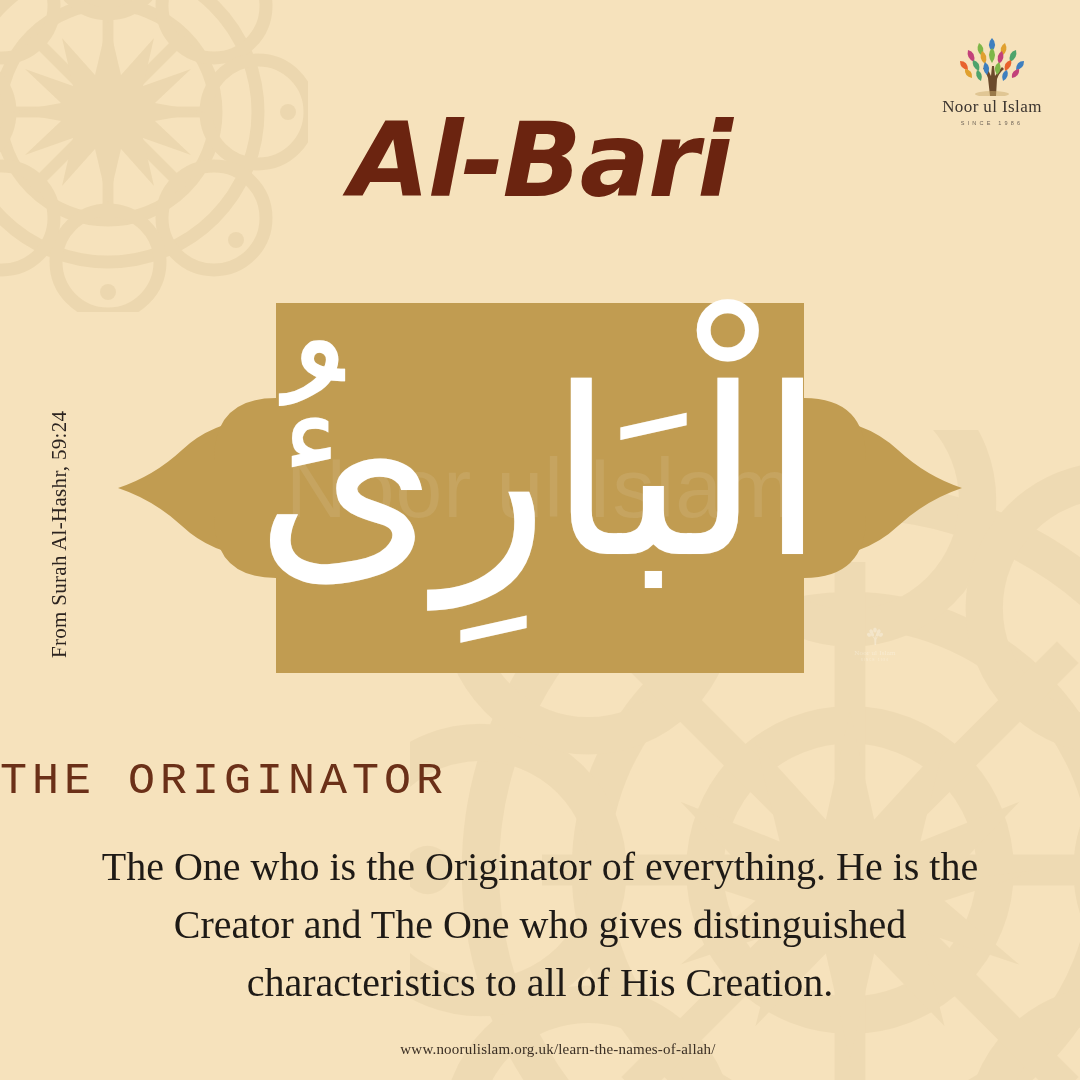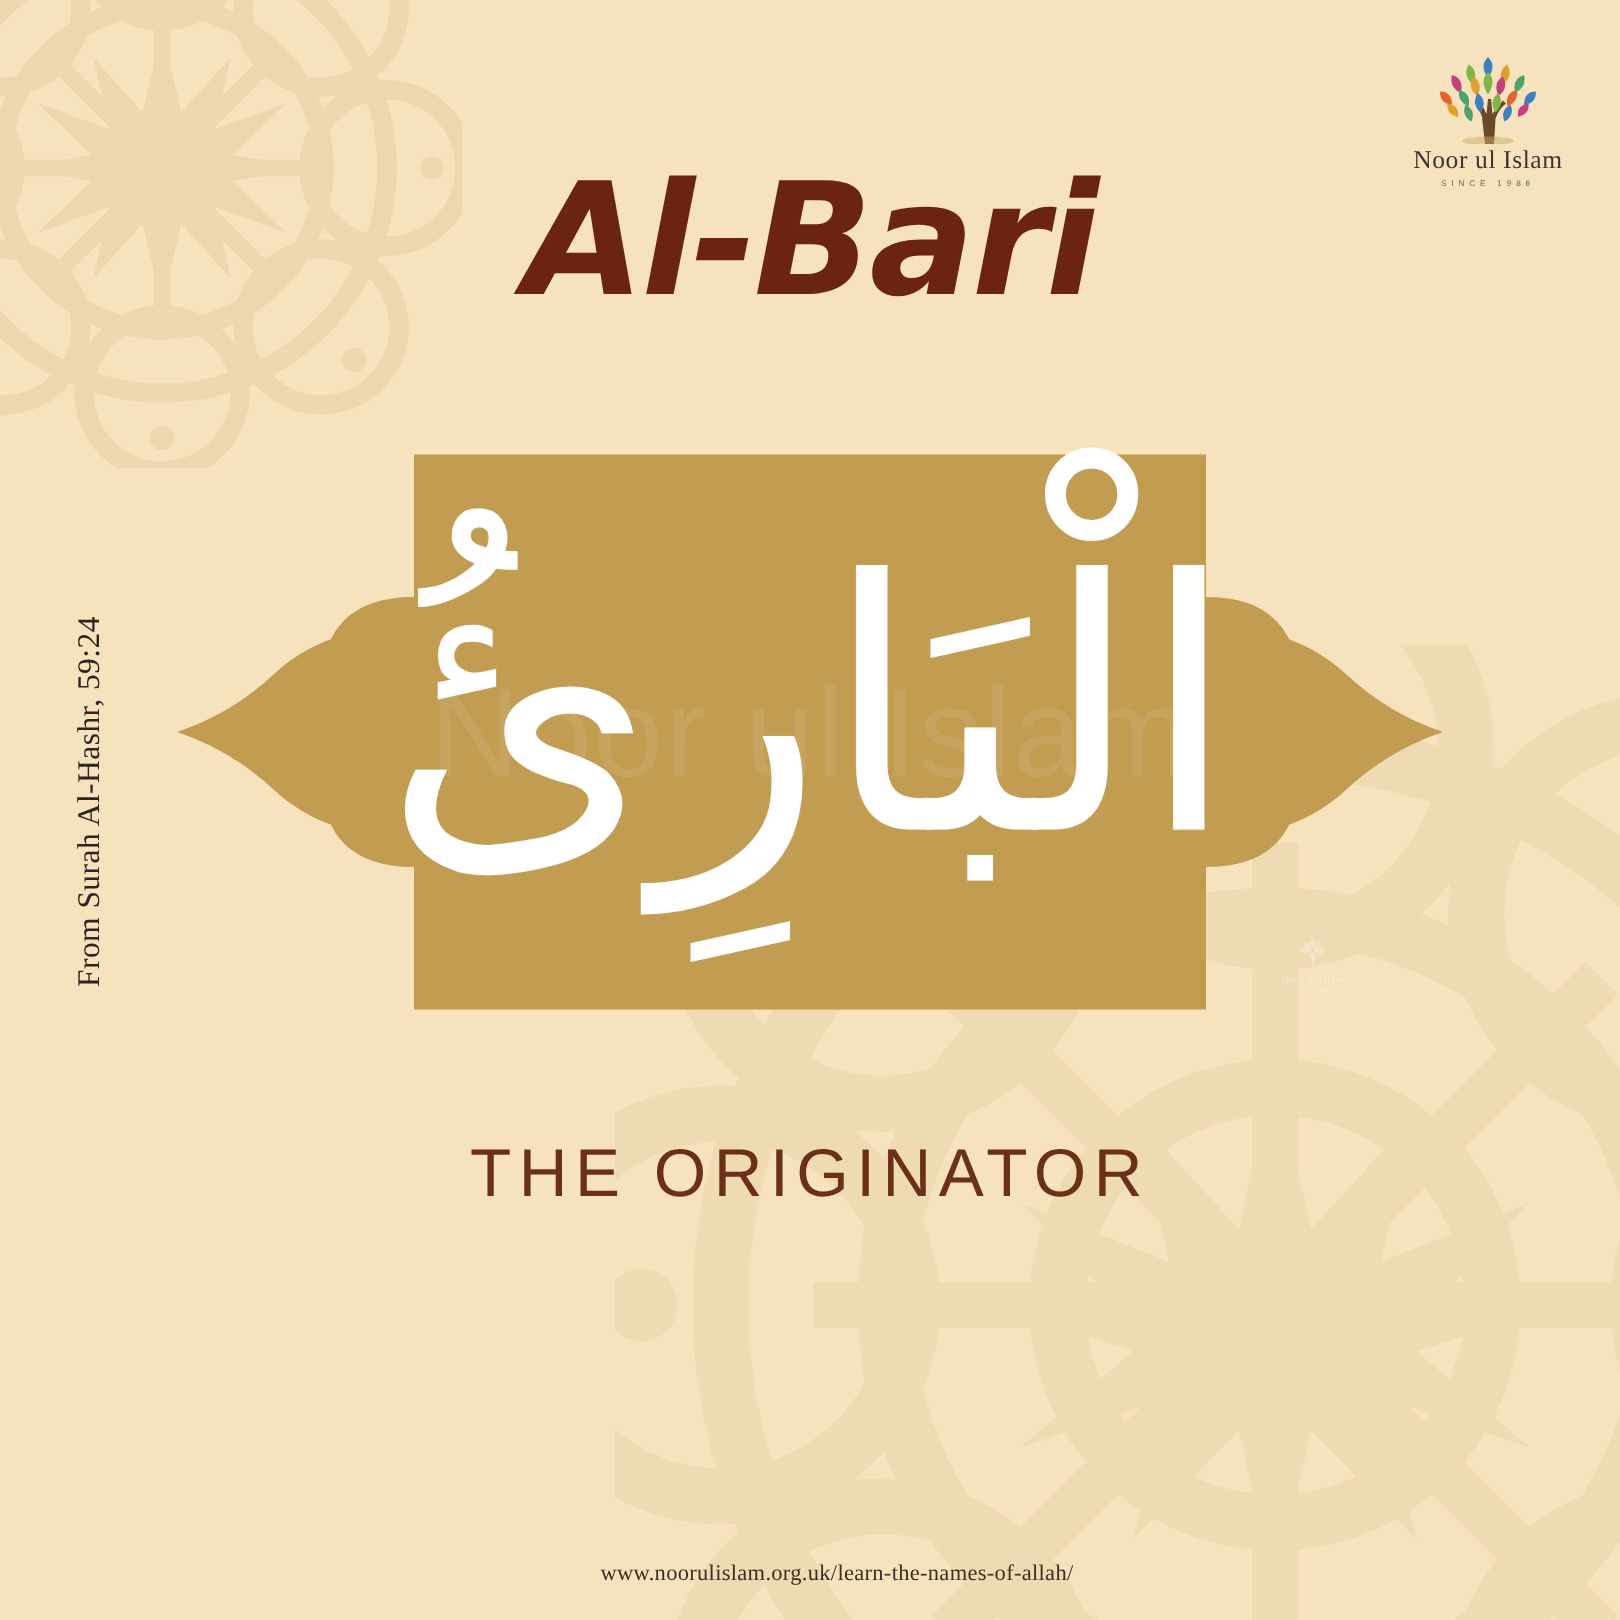--- a/index.html
+++ b/index.html
@@ -163,22 +163,22 @@
     color: #ffffff;
     margin-top: 1px;
   }
 
   
   #meaning-heading {
     position: absolute;
     top: 756px;
     left: 0;
     width: 1080px;
-    text-align: center;
-    font-family: Liberation Sans, sans-serif;
+    text-align: left;
+    font-family: Liberation Mono, monospace;
     font-size: 45px;
     letter-spacing: 5px;
     color: #6B3018;
   }
 
   
   #description {
     position: absolute;
     top: 838px;
     left: 78px;
@@ -381,16 +381,17 @@
           <ellipse cx="13.6" cy="7.4" rx="1.6" ry="2.2" transform="rotate(18 13.6 7.4)"></ellipse>
         </g>
       </svg>
       <div class="wm-name">Noor ul Islam</div>
       <div class="wm-since">SINCE 1986</div>
     </div>
   </div>
 
   <div id="meaning-heading">THE ORIGINATOR</div>
 
+  <div id="description">The One who is the Originator of everything. He is the Creator and The One who gives distinguished characteristics to all of His Creation.</div>
 
   <div id="footer-url">www.noorulislam.org.uk/learn-the-names-of-allah/</div>
 
 </div>
 
 </body></html>

